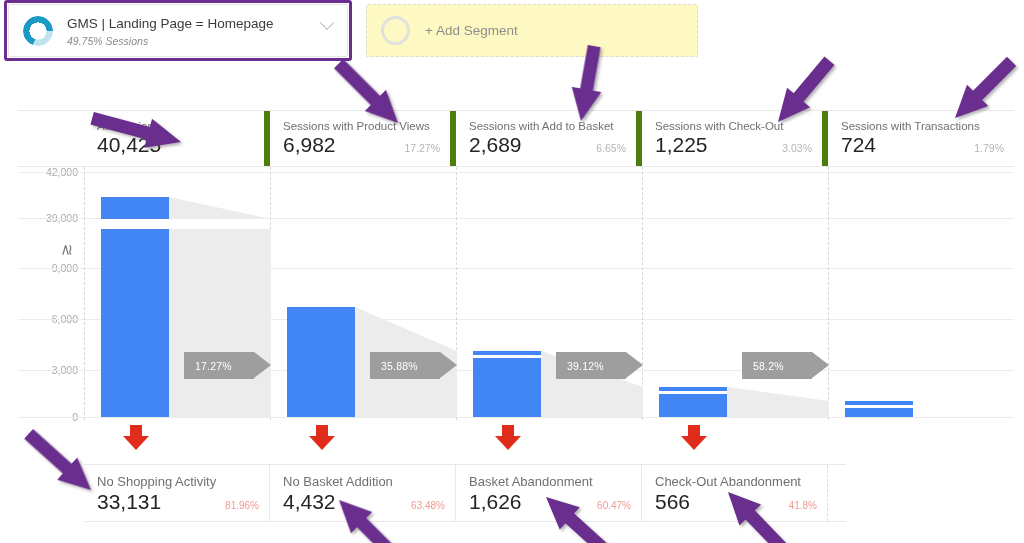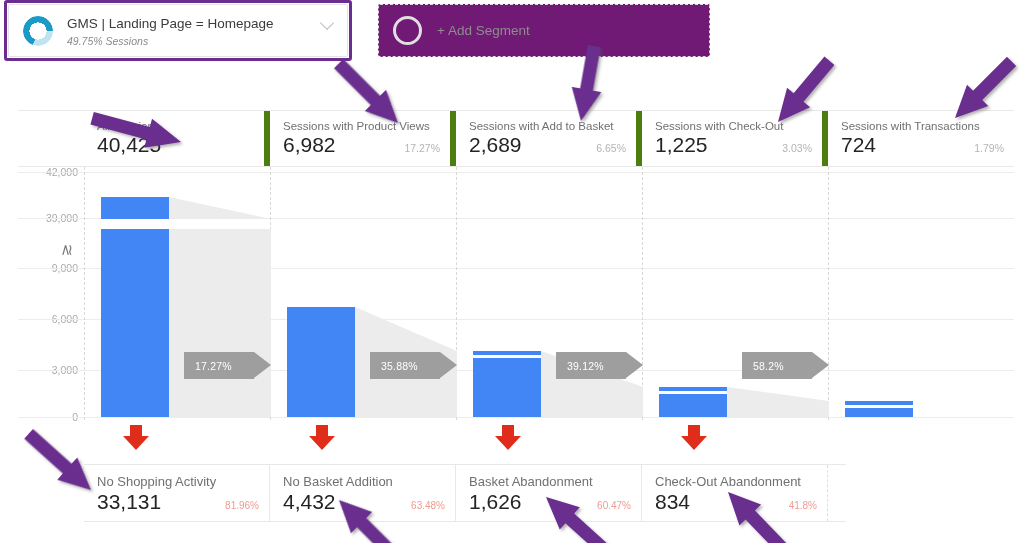--- a/index.html
+++ b/index.html
@@ -36,22 +36,22 @@
   .seg-sub{font-size:10.5px;color:#8a8a8a;line-height:14px;margin-top:2px;font-style:italic;}
   .chev{
     position:absolute;right:12px;top:13px;width:13px;height:8px;
   }
   .chev:before{
     content:"";position:absolute;left:0;top:0;width:9px;height:9px;
     border-right:1.6px solid #bdbdbd;border-bottom:1.6px solid #bdbdbd;
     transform:rotate(45deg);
   }
   .add-seg{
-    position:absolute;left:370px;top:0;width:332px;height:53px;
-    border:1px dashed #dcdcdc;border-radius:2px;box-sizing:border-box;background:#701a75;
+    position:absolute;left:358px;top:0;width:332px;height:53px;
+    border:1px dashed #dcdcdc;border-radius:2px;box-sizing:border-box;background:#fef9c3;
   }
   .add-circle{
     position:absolute;left:14px;top:11px;width:29px;height:29px;border-radius:50%;
     border:3px solid #e0e0e0;box-sizing:border-box;
   }
   .add-label{position:absolute;left:58px;top:18px;font-size:13.5px;color:#8e8e8e;}
 
   
   .legend{position:absolute;left:18px;top:81px;height:14px;display:flex;align-items:center;}
   .lg{display:flex;align-items:center;margin-right:14px;}
@@ -282,21 +282,21 @@
     <div class="aband" style="left:372px;width:186px;">
       <div class="ab-label">Basket Abandonment</div>
       <div class="ab-row">
         <div class="ab-val">1,626</div>
         <div class="ab-pct">60.47%</div>
       </div>
     </div>
     <div class="aband last" style="left:558px;width:186px;">
       <div class="ab-label">Check-Out Abandonment</div>
       <div class="ab-row">
-        <div class="ab-val">834</div>
+        <div class="ab-val">566</div>
         <div class="ab-pct">41.8%</div>
       </div>
     </div>
   </div>
 
   <svg class="parrow" style="left:0;top:0;width:1024px;height:543px;">
     <defs>
       <filter id="psh" x="-30%" y="-30%" width="180%" height="180%">
         <feDropShadow dx="2" dy="2" stdDeviation="1.6" flood-color="#555" flood-opacity="0.45"></feDropShadow>
       </filter>

